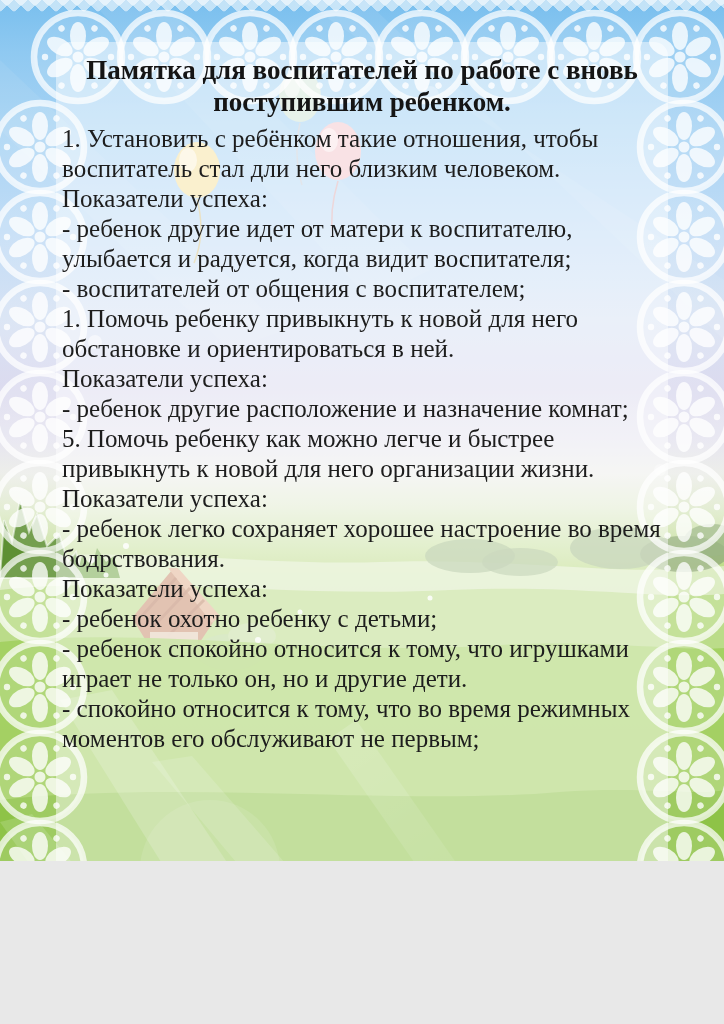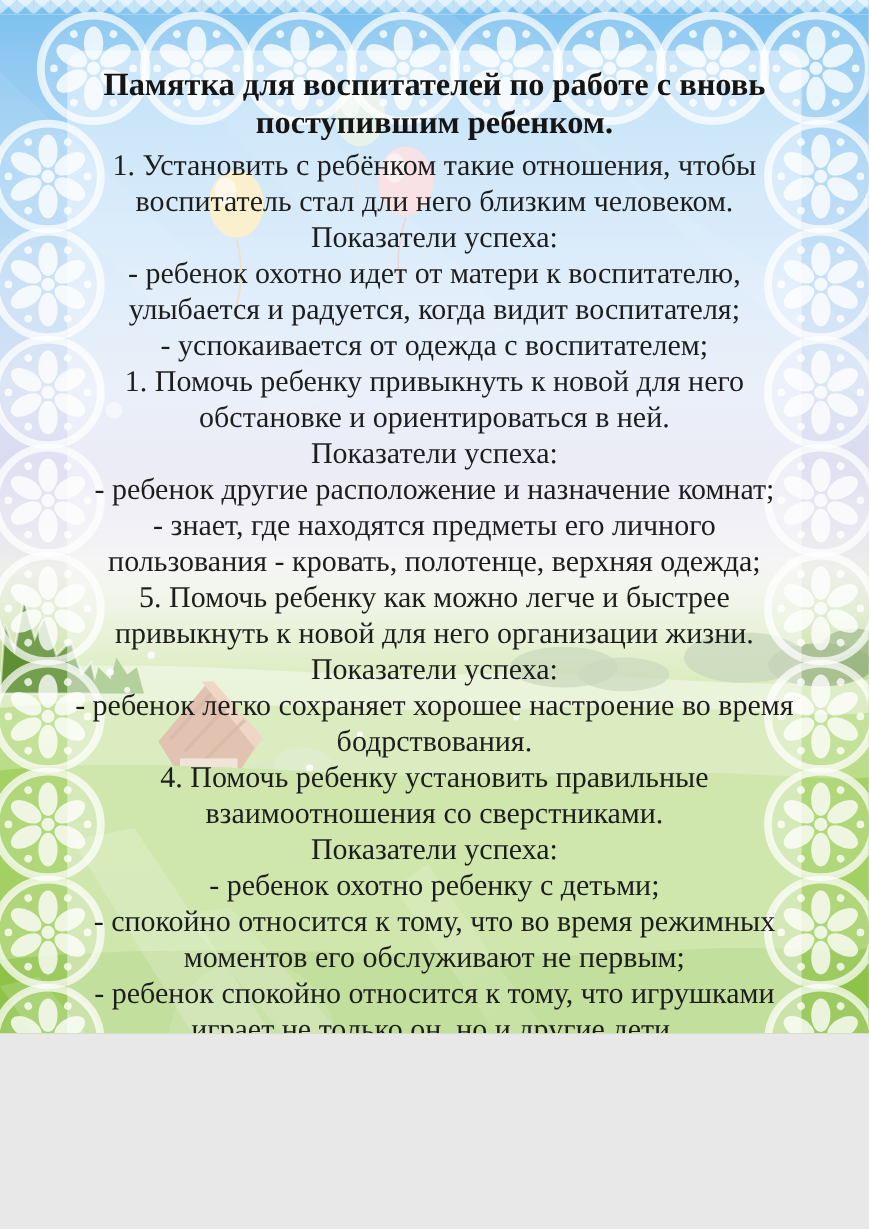--- a/index.html
+++ b/index.html
@@ -24,21 +24,21 @@
     background:rgba(255,255,255,0.47);border-radius:14px;z-index:3;
   }
   .sparkle-layer{position:absolute;left:0;top:0;z-index:4;pointer-events:none;}
   .content{
     position:absolute;left:62px;top:50px;width:600px;z-index:5;color:#1d1d1d;
   }
   .content h1{
     font-size:27px;line-height:32px;font-weight:bold;text-align:center;
     margin:4px 0 6px 0;color:#151515;
   }
-  .content p{font-size:25px;line-height:30px;margin:0;text-align:center;}
+  .content p{font-size:25px;line-height:30px;margin:0;}
 </style>
 </head>
 <body>
 
 <div class="page">
 
   <svg class="decor" width="724" height="1024" viewBox="0 0 724 1024" aria-hidden="true">
     <defs>
       <g id="ring">
         <circle r="44" fill="#ffffff" fill-opacity="0.14" stroke="#ffffff" stroke-opacity="0.72" stroke-width="6.5"></circle>
@@ -204,29 +204,27 @@
       <circle cx="660" cy="470" r="6" opacity="0.35"></circle>
       <circle cx="210" cy="870" r="70" opacity="0.10"></circle>
       <circle cx="300" cy="950" r="55" opacity="0.10"></circle>
     </g>
   </svg>
 
   <div class="content">
     <h1>Памятка для воспитателей по работе с вновь поступившим ребенком.</h1>
     <p>1. Установить с ребёнком такие отношения, чтобы воспитатель стал дли него близким человеком.</p>
     <p>Показатели успеха:</p>
-    <p>-  ребенок охотно идет от матери к воспитателю, улыбается и радуется, когда видит воспитателя;</p>
-    <p>-  успокаивается от одежда с воспитателем;</p>
+    <p>-  ребенок другие идет от матери к воспитателю, улыбается и радуется, когда видит воспитателя;</p>
+    <p>-  воспитателей от общения с воспитателем;</p>
     <p>1. Помочь ребенку привыкнуть к новой для него обстановке и ориентироваться в ней.</p>
     <p>Показатели успеха:</p>
     <p>- ребенок другие расположение и назначение комнат;</p>
-    <p>- знает, где находятся предметы его личного пользования - кровать, полотенце, верхняя одежда;</p>
     <p>5. Помочь ребенку как можно легче и быстрее привыкнуть к новой для него организации жизни.</p>
     <p>Показатели успеха:</p>
     <p>- ребенок легко сохраняет хорошее настроение во время бодрствования.</p>
-    <p>4. Помочь  ребенку  установить   правильные взаимоотношения   со сверстниками.</p>
     <p>Показатели успеха:</p>
     <p>- ребенок охотно ребенку с детьми;</p>
+    <p>- ребенок спокойно относится к тому, что игрушками играет не только он, но и другие дети.</p>
     <p>- спокойно относится к тому, что во время режимных моментов его обслуживают не первым;</p>
-    <p>- ребенок спокойно относится к тому, что игрушками играет не только он, но и другие дети.</p>
   </div>
 
 </div>
 
 </body></html>

